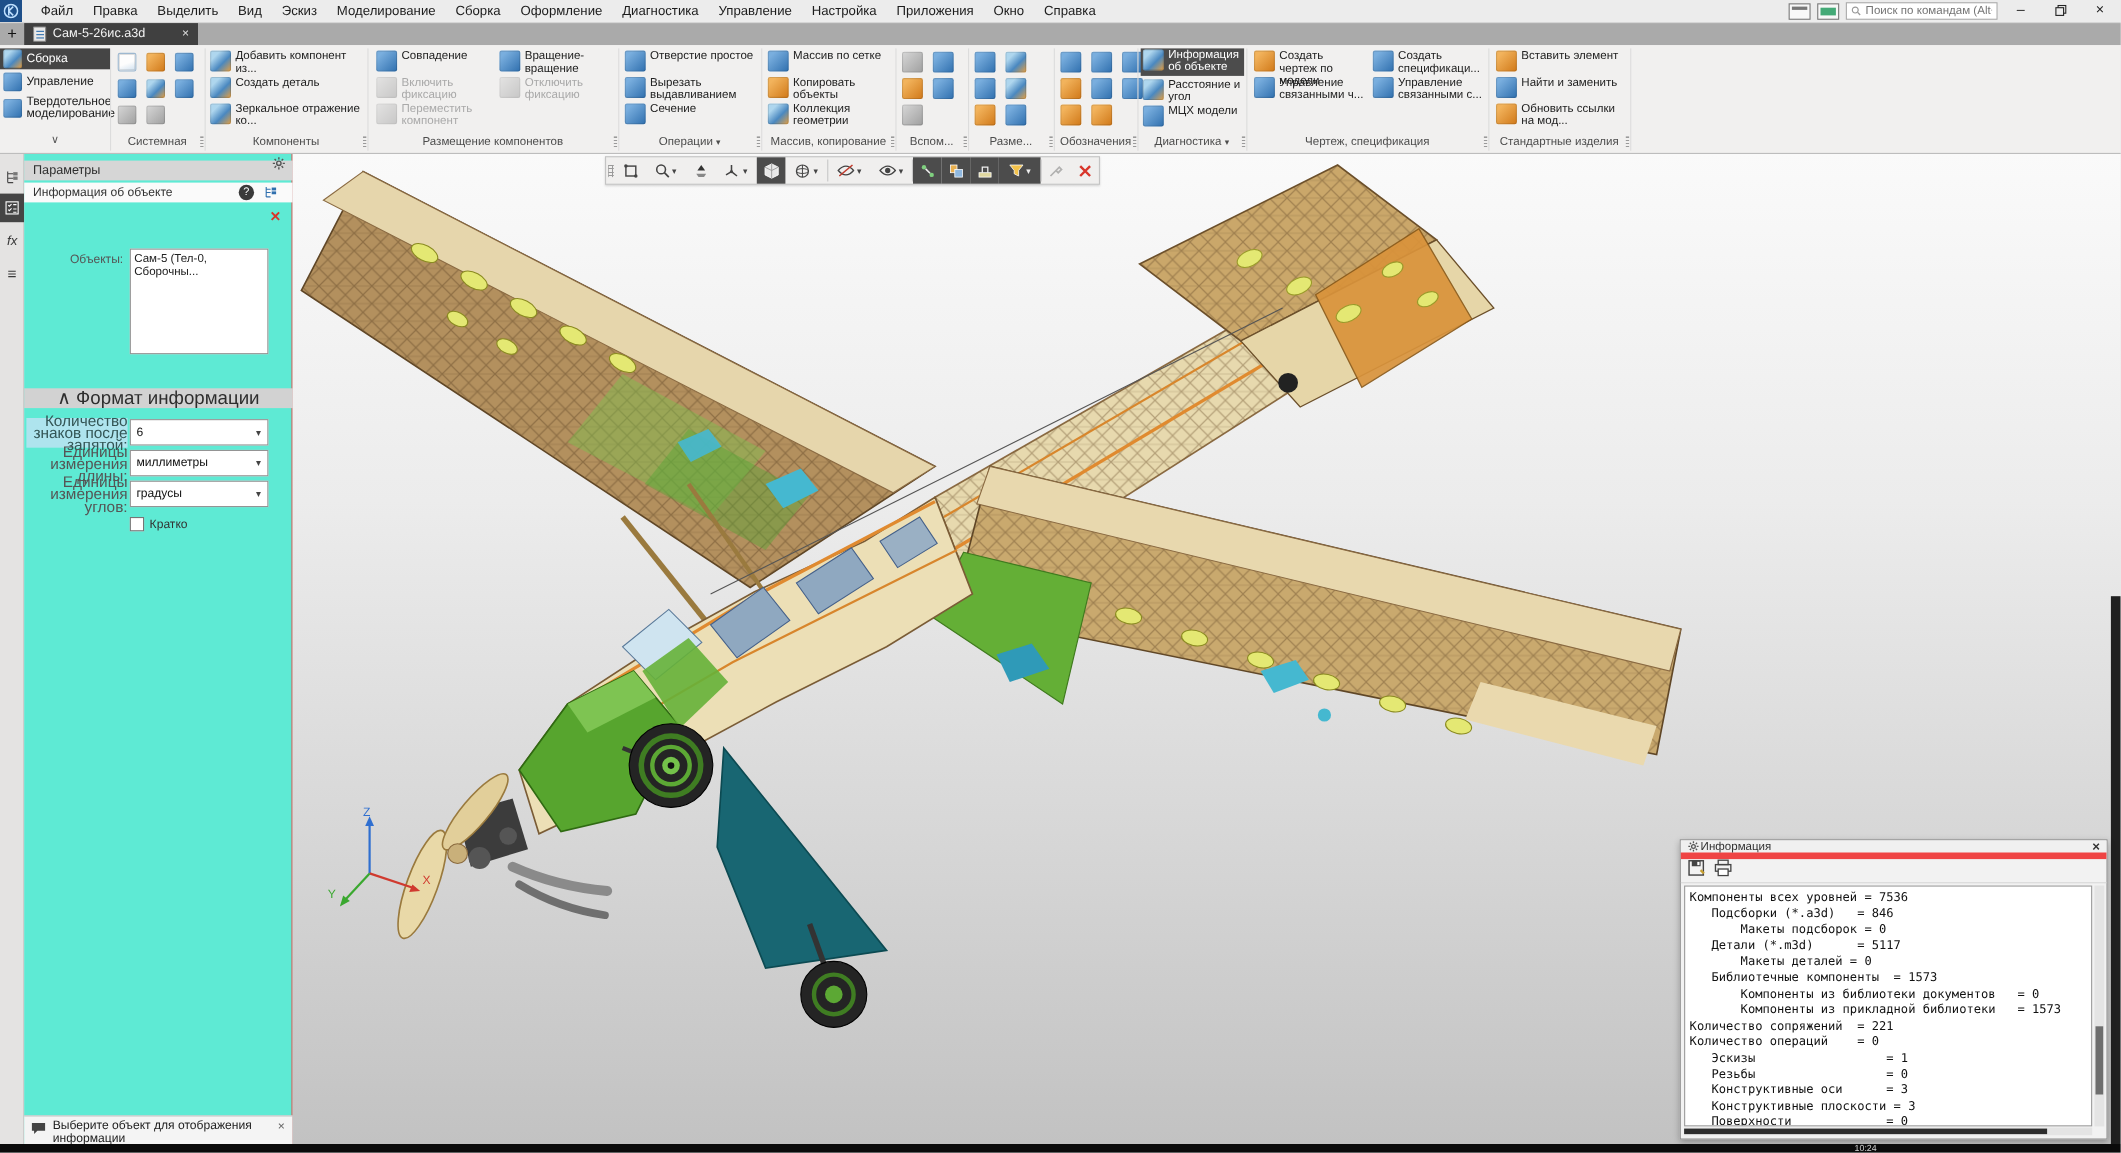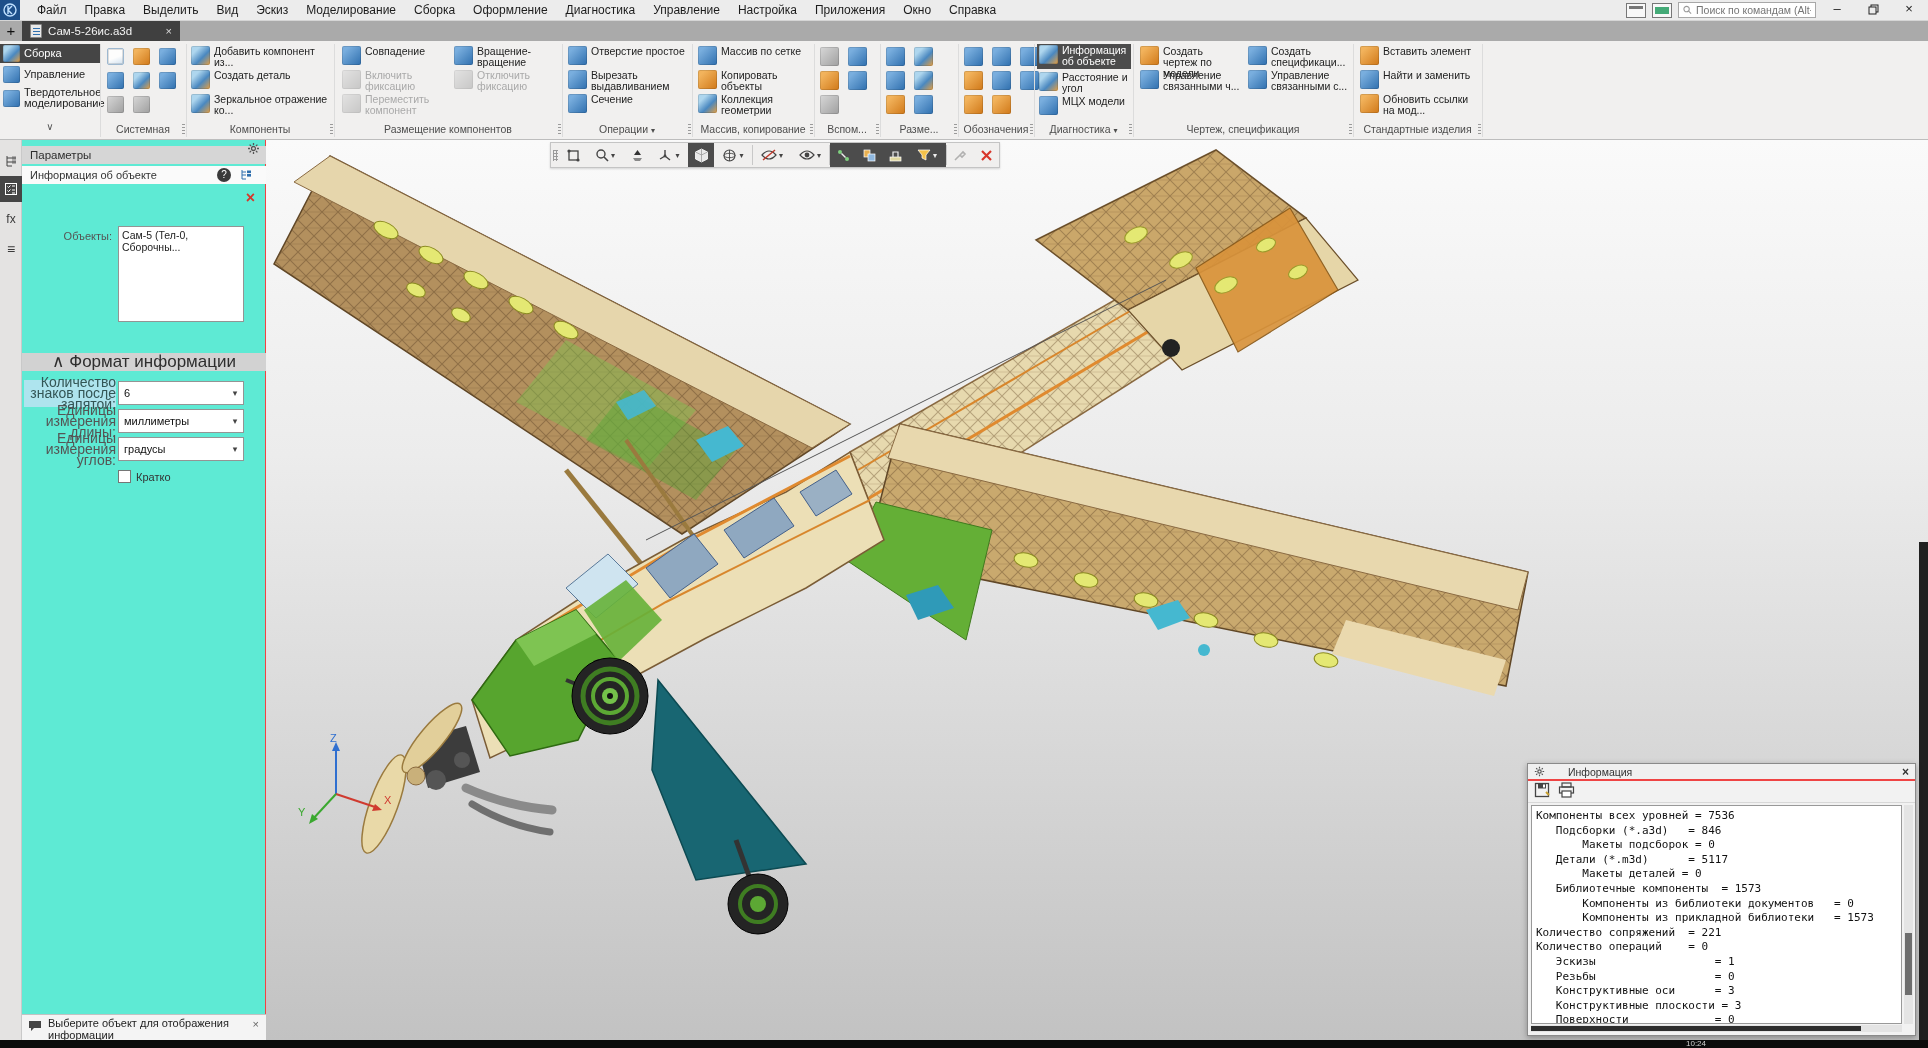--- a/index.html
+++ b/index.html
@@ -87,21 +87,21 @@
   .vtb.dd{width:38px;gap:2px}
   .vtb .da{font-size:8px;color:#444}
   .vtb.dark{background:#4c4c4c;color:#fff}
   .vtb.dark .da{color:#eee}
   .vtb.dis{opacity:.4}
   .vsep{width:1px;background:#c8c8c8;margin:2px 0}
   .vgrip{width:9px;background-image:repeating-linear-gradient(90deg,#9a9a9a 0 1px,transparent 1px 3px),repeating-linear-gradient(#9a9a9a 0 1px,transparent 1px 3px);background-size:5px 11px;background-position:2px 7px;background-repeat:no-repeat}
 
   
   #infowin{position:absolute;left:1527px;top:763px;width:389px;height:273px;background:#f2f2f2;border:1px solid #8a8a8a;box-shadow:0 2px 6px rgba(0,0,0,.3)}
-  #iw-title{position:absolute;left:0;top:0;width:100%;height:17px;display:flex;align-items:center;gap:23px;padding:0 6px;font-size:10.5px;color:#333;background:#f0f0f0;border-bottom:2px solid #ef4444}
+  #iw-title{position:absolute;left:0;top:0;width:100%;height:17px;display:flex;align-items:center;gap:1px;padding:0 6px;font-size:10.5px;color:#333;background:#f0f0f0;border-bottom:6px solid #ef4444}
   #iw-close{margin-left:auto;font-weight:bold;color:#333;font-size:12px}
   #iw-tools{position:absolute;left:0;top:17px;width:100%;height:22px;display:flex;align-items:center;gap:8px;padding:0 6px;border-bottom:1px solid #d8d8d8}
   #iw-content{position:absolute;left:3px;top:41px;width:371px;height:219px;background:#fff;border:1px solid #999;overflow:hidden}
   #iw-content pre{font-family:"DejaVu Sans Mono",monospace;font-size:11px;line-height:14.6px;color:#111;padding:3px 4px;white-space:pre}
   #iw-vscroll{position:absolute;right:2px;top:41px;width:9px;height:219px;background:#e4e4e4}
   #iw-vthumb{position:absolute;left:1px;top:128px;width:7px;height:62px;background:#6e6e6e}
   #iw-hscroll{position:absolute;left:3px;bottom:3px;width:371px;height:7px;background:#e4e4e4}
   #iw-hthumb{position:absolute;left:0;top:1px;width:330px;height:5px;background:#2d2d2d}
 
   
@@ -406,21 +406,21 @@
           <rect x="8" y="6.5" width="4" height="3" fill="#777"></rect>
         </svg>
       </div>
     <div class="lsico active" style="top:36px">
         <svg width="14" height="14" viewBox="0 0 14 14">
           <rect x="1.5" y="1.5" width="11" height="11" fill="none" stroke="#fff"></rect>
           <path d="M3.5 4.5l1 1 2-2M3.5 8.5l1 1 2-2" stroke="#fff" fill="none"></path>
           <path d="M8 4h3M8 8h3M8 11h3" stroke="#fff"></path>
         </svg>
       </div>
-    <div class="lsico" style="top:66px;font-size:12px">fx</div>
+    <div class="lsico" style="top:66px;font-style:italic;font-size:12px">fx</div>
     <div class="lsico" style="top:96px;font-size:14px">≡</div>
   </div>
 
   <div id="panel">
     <div id="panel-header"><span>Параметры</span></div>
     <div id="panel-gear"><svg width="13" height="13" viewBox="0 0 13 13">
           <circle cx="6.5" cy="6.5" r="2" fill="none" stroke="#555" stroke-width="1.3"></circle>
           <path d="M6.5 1v2M6.5 10v2M1 6.5h2M10 6.5h2M2.6 2.6l1.4 1.4M9 9l1.4 1.4M10.4 2.6L9 4M4 9l-1.4 1.4" stroke="#555" stroke-width="1.3"></path>
         </svg></div>
     <div id="cmd-row">Информация об объекте</div>

